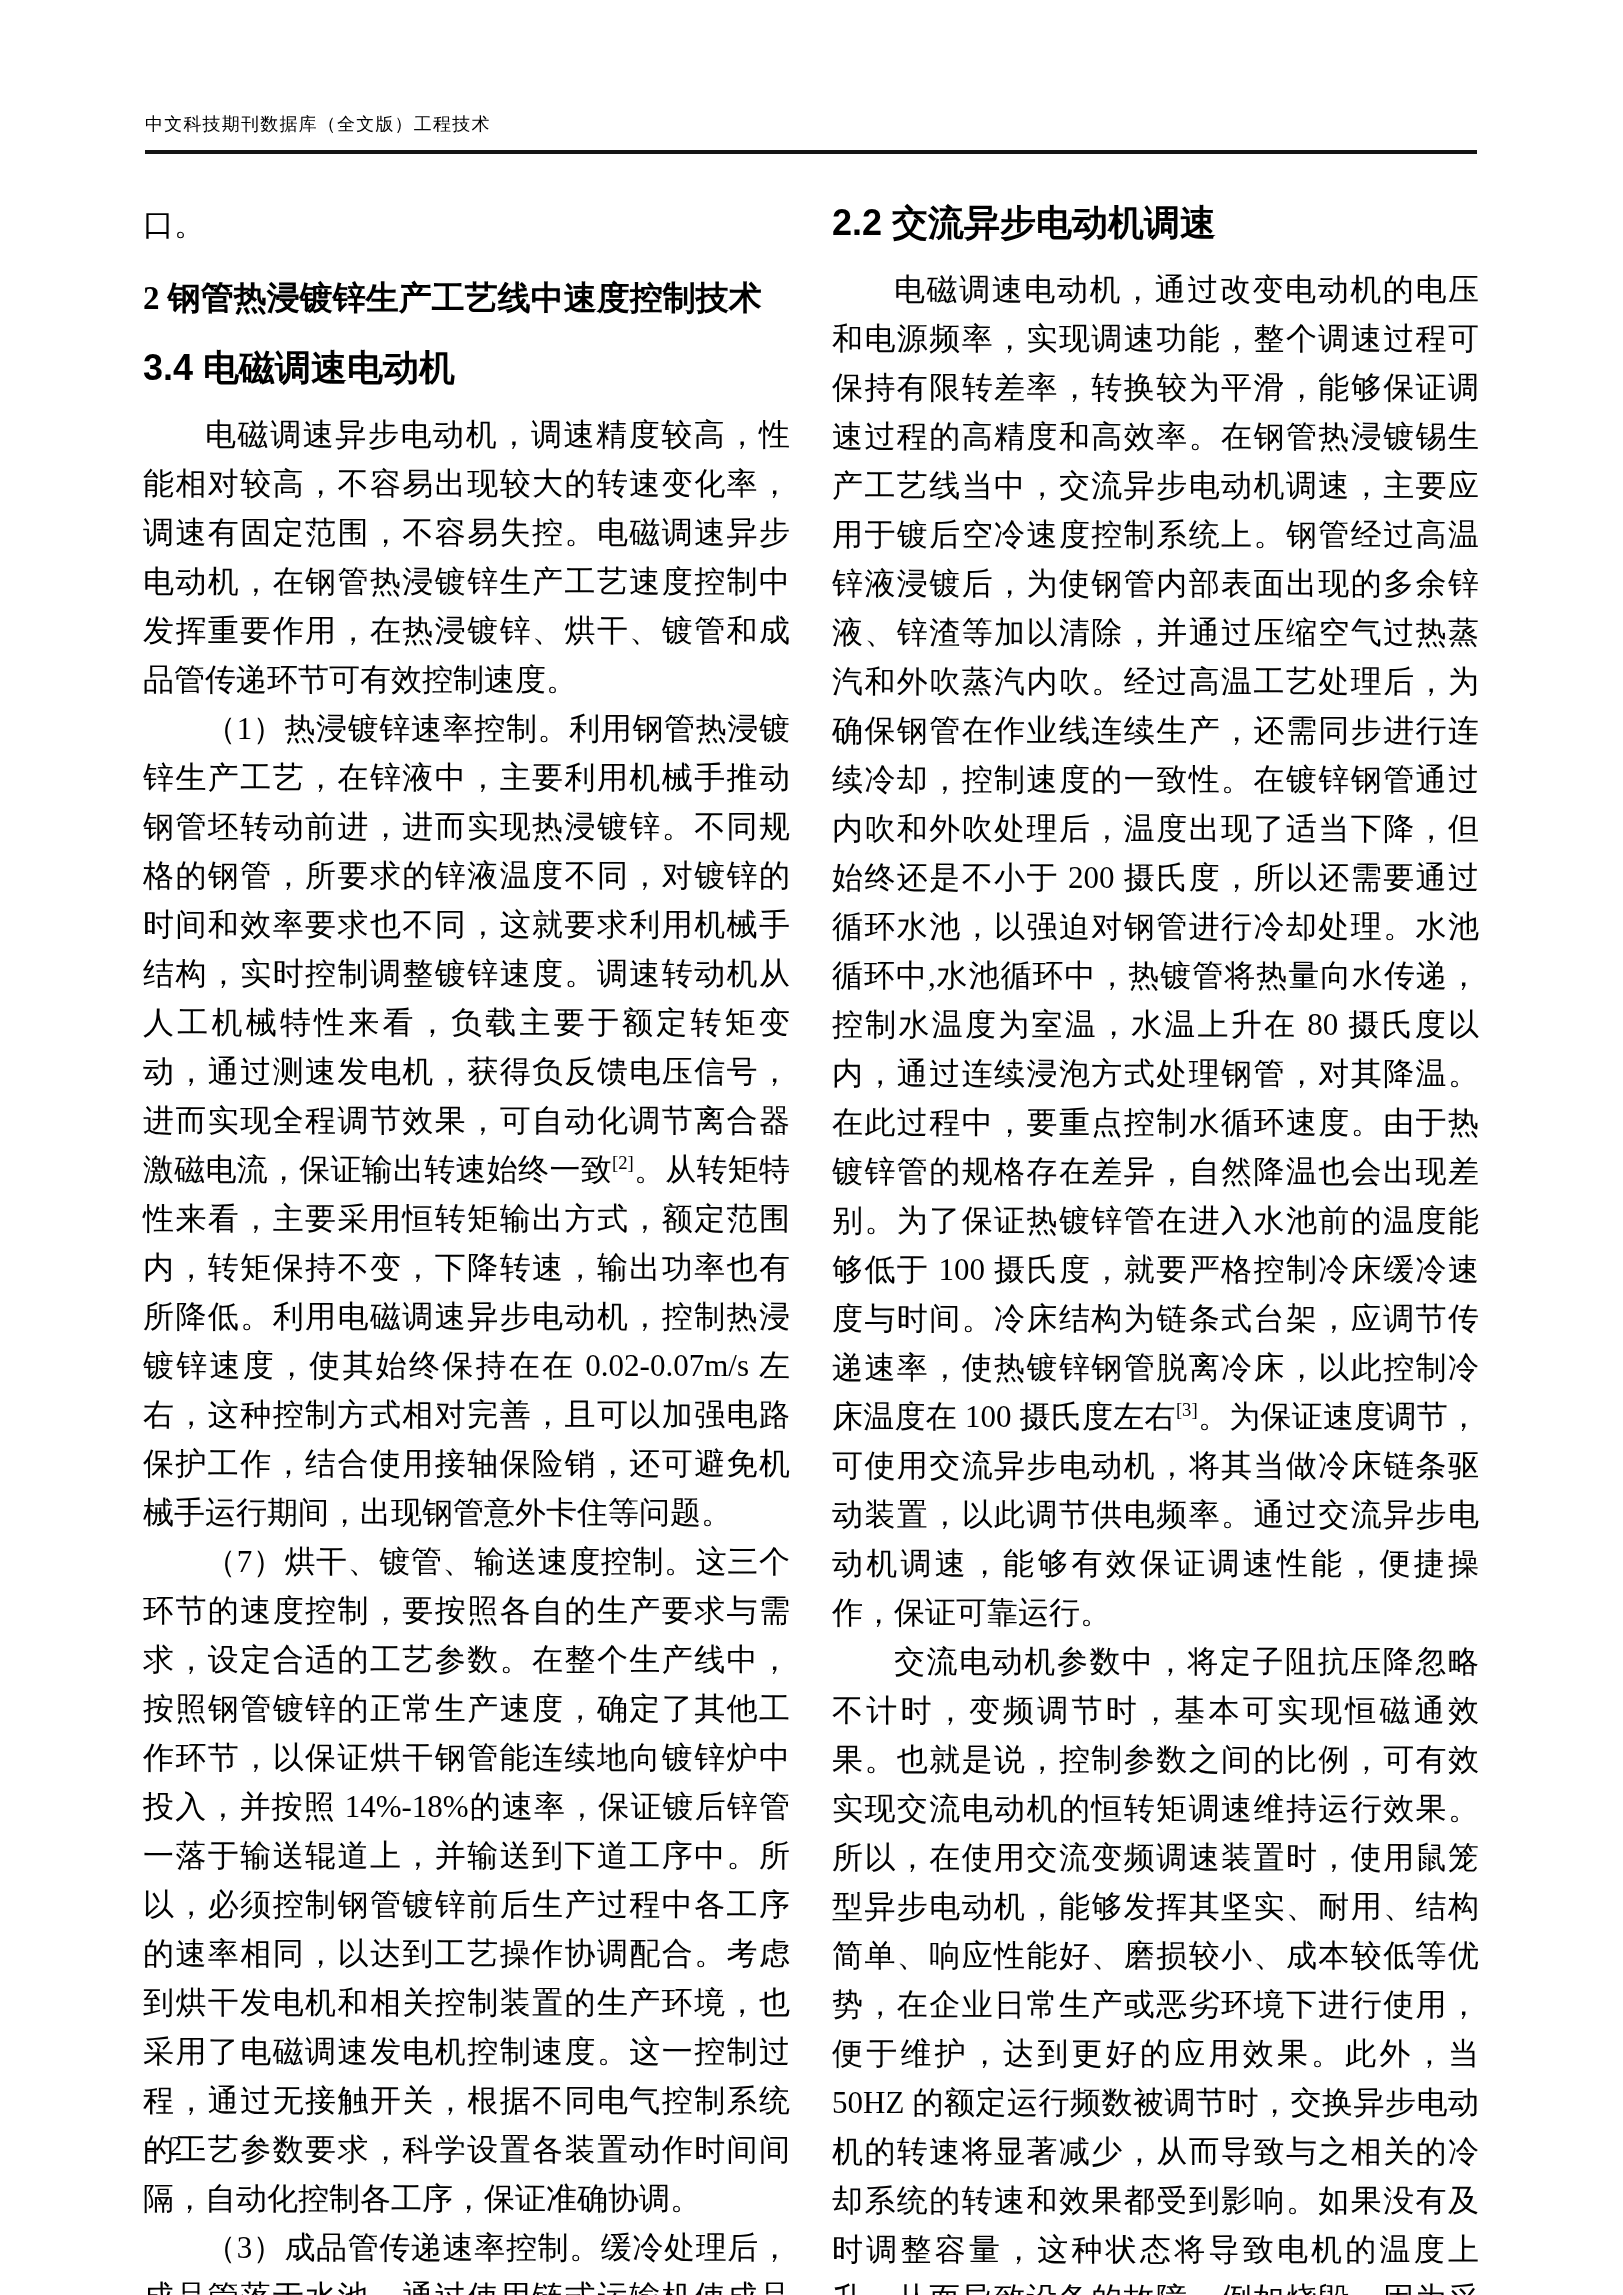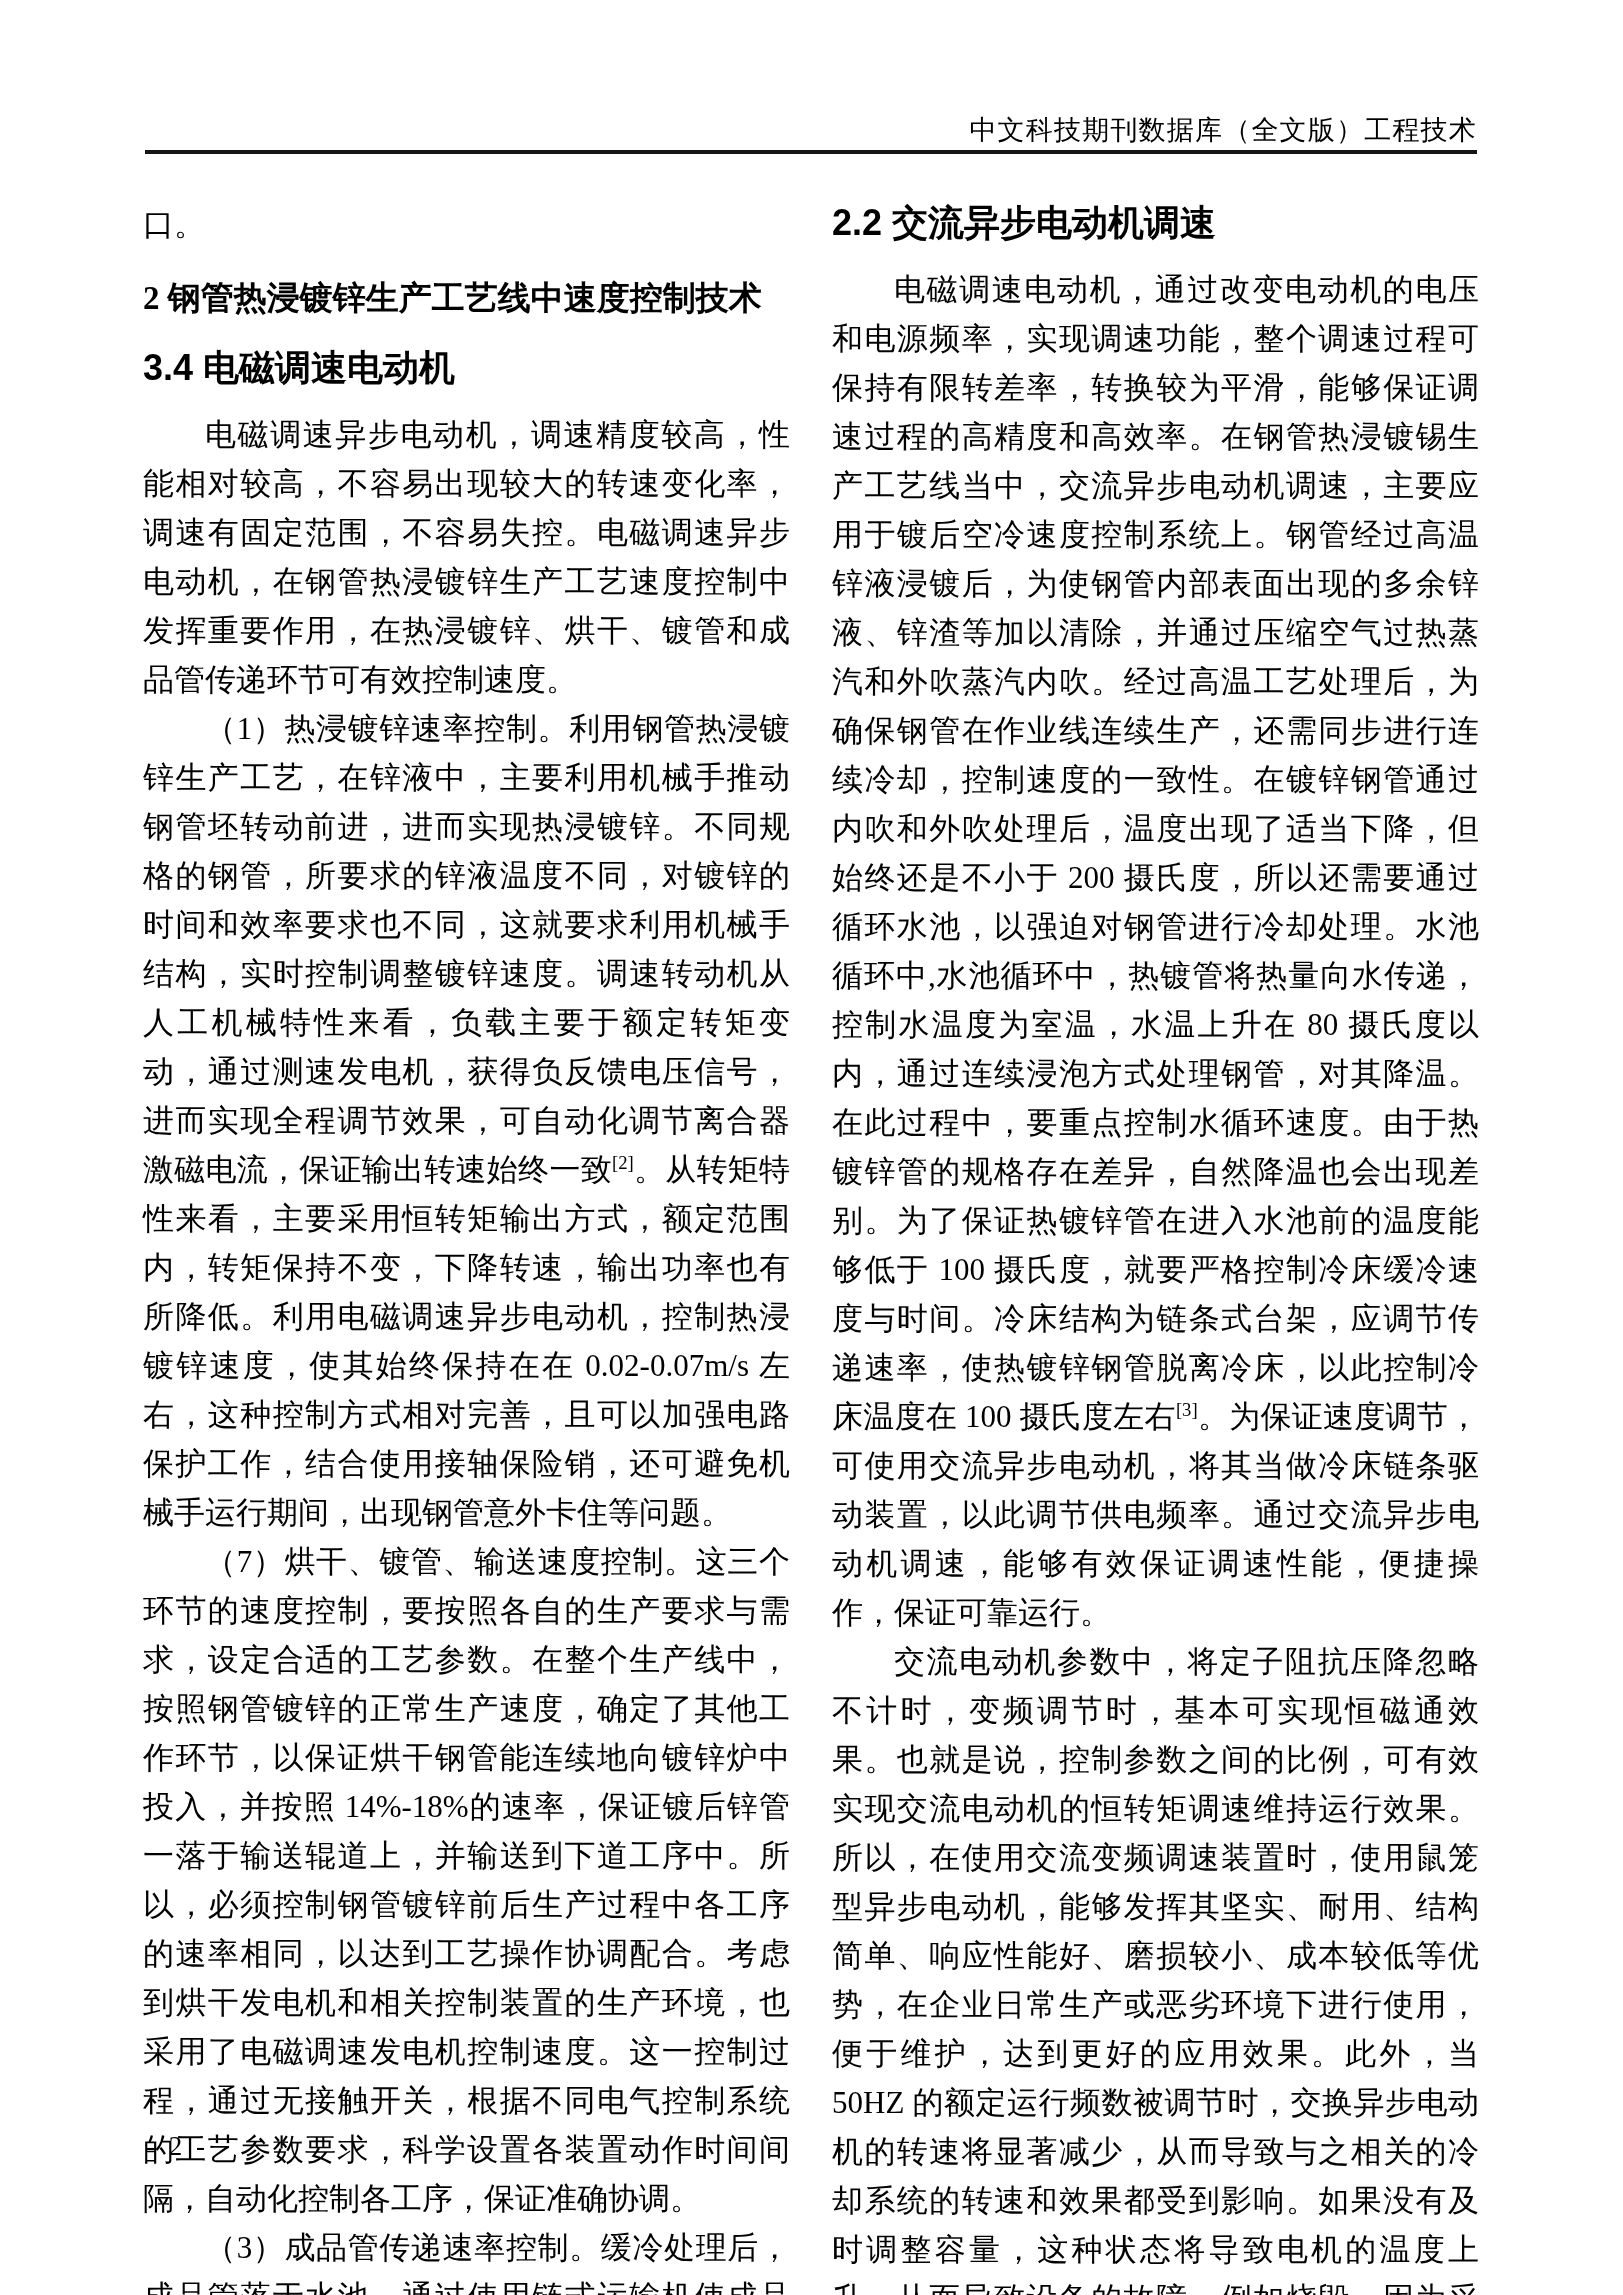--- a/index.html
+++ b/index.html
@@ -10,22 +10,22 @@
     position: relative;
     color: #000000;
     font-family: "Liberation Serif", "DejaVu Serif", serif;
     overflow: hidden;
   }
   .page-header-title {
     position: absolute;
     top: 112px;
     left: 145px;
     width: 1332px;
-    text-align: right;
-    font-size: 27px;
+    text-align: left;
+    font-size: 18px;
     letter-spacing: 1.2px;
     white-space: nowrap;
   }
   .header-rule {
     position: absolute;
     top: 150px;
     left: 145px;
     width: 1332px;
     height: 3.5px;
     background: #151515;

